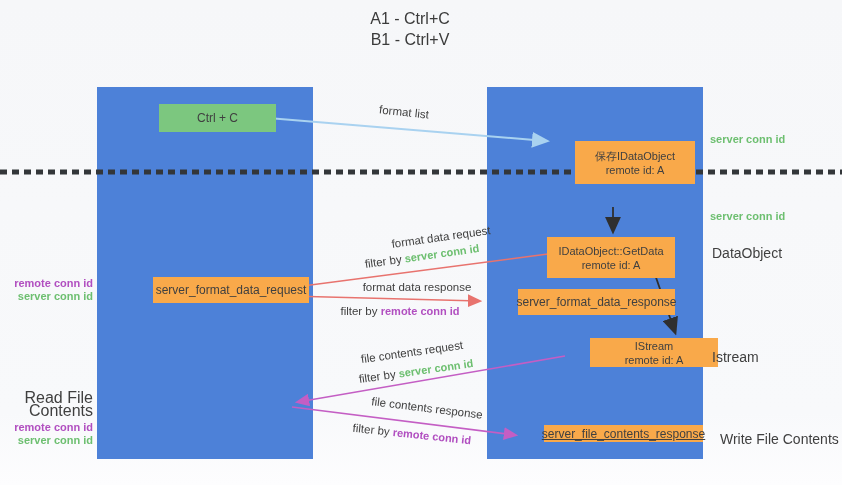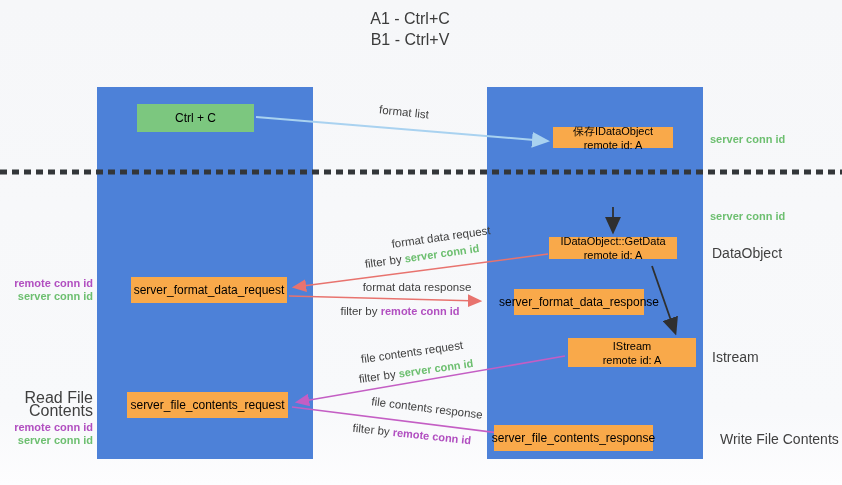--- a/index.html
+++ b/index.html
@@ -1,21 +1,21 @@
 <!DOCTYPE html>
 <html><head>
 <meta charset="utf-8">
 <style>
   html,body{margin:0;padding:0;}
   body{font-family:"Liberation Sans",sans-serif;}
   #stage{position:relative;width:842px;height:485px;background:linear-gradient(180deg,#f6f7f9 0%,#f8f9fb 85%,#fdfdfe 100%);overflow:hidden;}
   .lane{position:absolute;top:87px;width:216px;height:372px;background:#4d81d8;}
   .title{position:absolute;left:330px;top:8px;width:160px;text-align:center;color:#3b3b3b;font-size:16px;line-height:21px;}
   .colhead{position:absolute;top:55px;width:120px;text-align:center;color:#3c3c3c;font-size:12.5px;line-height:15px;}
-  .node{position:absolute;display:flex;flex-direction:column;align-items:center;justify-content:center;color:#000000;text-align:left;z-index:4;}
+  .node{position:absolute;display:flex;flex-direction:column;align-items:center;justify-content:center;color:#404040;text-align:left;z-index:4;margin-left:22px;}
   .green{background:#7cc77f;}
   .orange{background:#f9a94a;}
   .one{font-size:12px;}
   .two{font-size:11px;line-height:14px;}
   .sidelab{position:absolute;font-size:14px;color:#3f3f3f;white-space:nowrap;z-index:4;}
   .connid{font-weight:bold;font-size:11px;white-space:nowrap;}
   .greentx{color:#6dbf70;}
   .purpletx{color:#b14fc0;}
   .leftgrp{position:absolute;left:0;width:93px;text-align:right;line-height:13px;z-index:4;}
   .arrlab{position:absolute;font-size:11.5px;color:#3f3f3f;white-space:nowrap;text-align:center;z-index:5;}
@@ -61,49 +61,46 @@
     <line x1="289" y1="296" x2="479" y2="301" stroke="#e8736e" stroke-width="1.6" marker-end="url(#mred)"></line>
     <line x1="652" y1="266" x2="675" y2="332" stroke="#2f2f2f" stroke-width="1.8" marker-end="url(#mblk)"></line>
     <line x1="565" y1="356" x2="298" y2="402" stroke="#c45ec4" stroke-width="1.6" marker-end="url(#mmag)"></line>
     <line x1="292" y1="407" x2="515" y2="435" stroke="#c45ec4" stroke-width="1.6" marker-end="url(#mmag)"></line>
   </svg>
 
   <div class="node green one" style="left:137px;top:104px;width:117px;height:28px;">
     <span>Ctrl + C</span>
   </div>
 
-  <div class="node orange two" style="left:553px;top:127px;width:120px;height:21px;">
+  <div class="node orange two" style="left:553px;top:141px;width:120px;height:43px;">
     <div>保存IDataObject</div>
     <div>remote id: A</div>
   </div>
 
 
-  <div class="node orange two" style="left:549px;top:237px;width:128px;height:22px;">
+  <div class="node orange two" style="left:525px;top:237px;width:128px;height:41px;">
     <div>IDataObject::GetData</div>
     <div>remote id: A</div>
   </div>
 
   <div class="node orange two" style="left:568px;top:338px;width:128px;height:29px;">
     <div>IStream</div>
     <div>remote id: A</div>
   </div>
 
   <div class="node orange one" style="left:131px;top:277px;width:156px;height:26px;">
     <span>server_format_data_request</span>
   </div>
 
-  <div class="node orange one" style="left:514px;top:289px;width:130px;height:26px;">
+  <div class="node orange one" style="left:496px;top:289px;width:157px;height:26px;">
     <span>server_format_data_response</span>
   </div>
 
-  <div class="node orange one" style="left:127px;top:392px;width:161px;height:26px;">
-    <span>server_file_contents_request</span>
-  </div>
 
-  <div class="node orange one" style="left:494px;top:425px;width:159px;height:26px;">
+  <div class="node orange one" style="left:522px;top:425px;width:159px;height:17px;text-decoration:underline;">
     <span>server_file_contents_response</span>
   </div>
 
   <div class="sidelab connid greentx" style="left:710px;top:133px;">server conn id</div>
   <div class="sidelab connid greentx" style="left:710px;top:210px;">server conn id</div>
   <div class="sidelab" style="left:712px;top:245px;">DataObject</div>
   <div class="sidelab" style="left:712px;top:349px;">Istream</div>
   <div class="sidelab" style="left:720px;top:431px;">Write File Contents</div>
 
   <div class="leftgrp" style="top:277px;">

